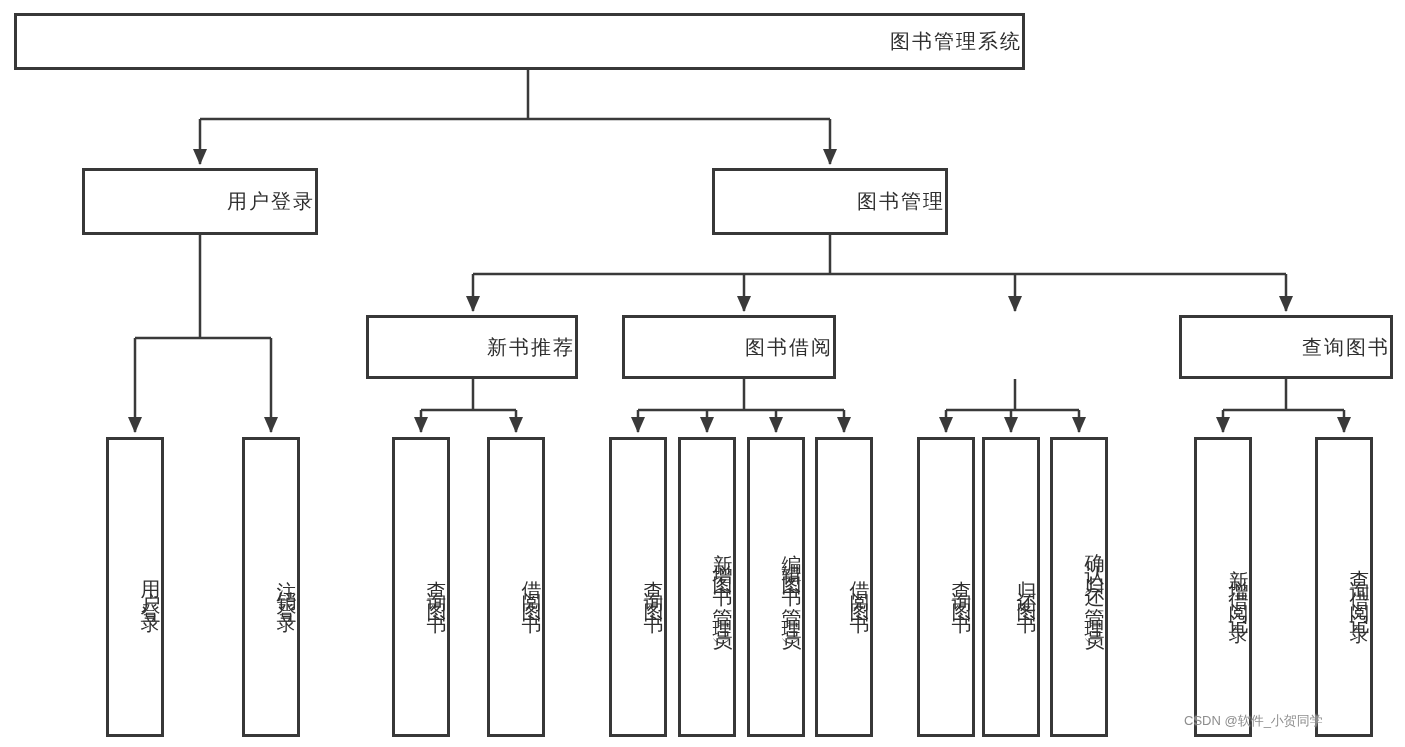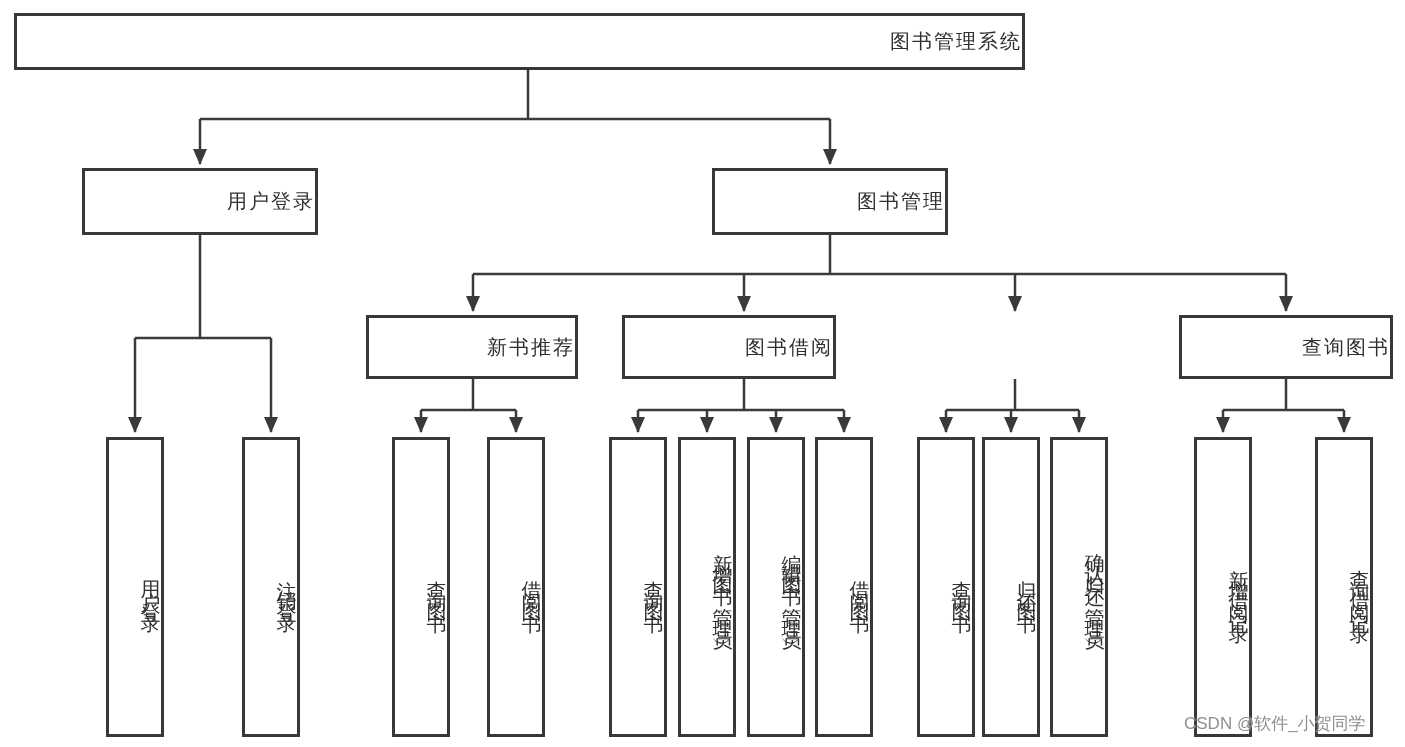--- a/index.html
+++ b/index.html
@@ -48,21 +48,21 @@
     text-orientation: mixed;
     font-size: 20px;
     letter-spacing: 11px;
     line-height: 1;
     white-space: nowrap;
   }
   #watermark {
     position: absolute;
     left: 1184px;
     top: 712px;
-    font-size: 17px;
+    font-size: 13px;
     color: rgba(130, 130, 130, 0.9);
     text-shadow: 0 0 2px #ffffff;
     white-space: nowrap;
     z-index: 5;
   }
 </style>
 </head>
 <body>
 
 <div id="stage">

